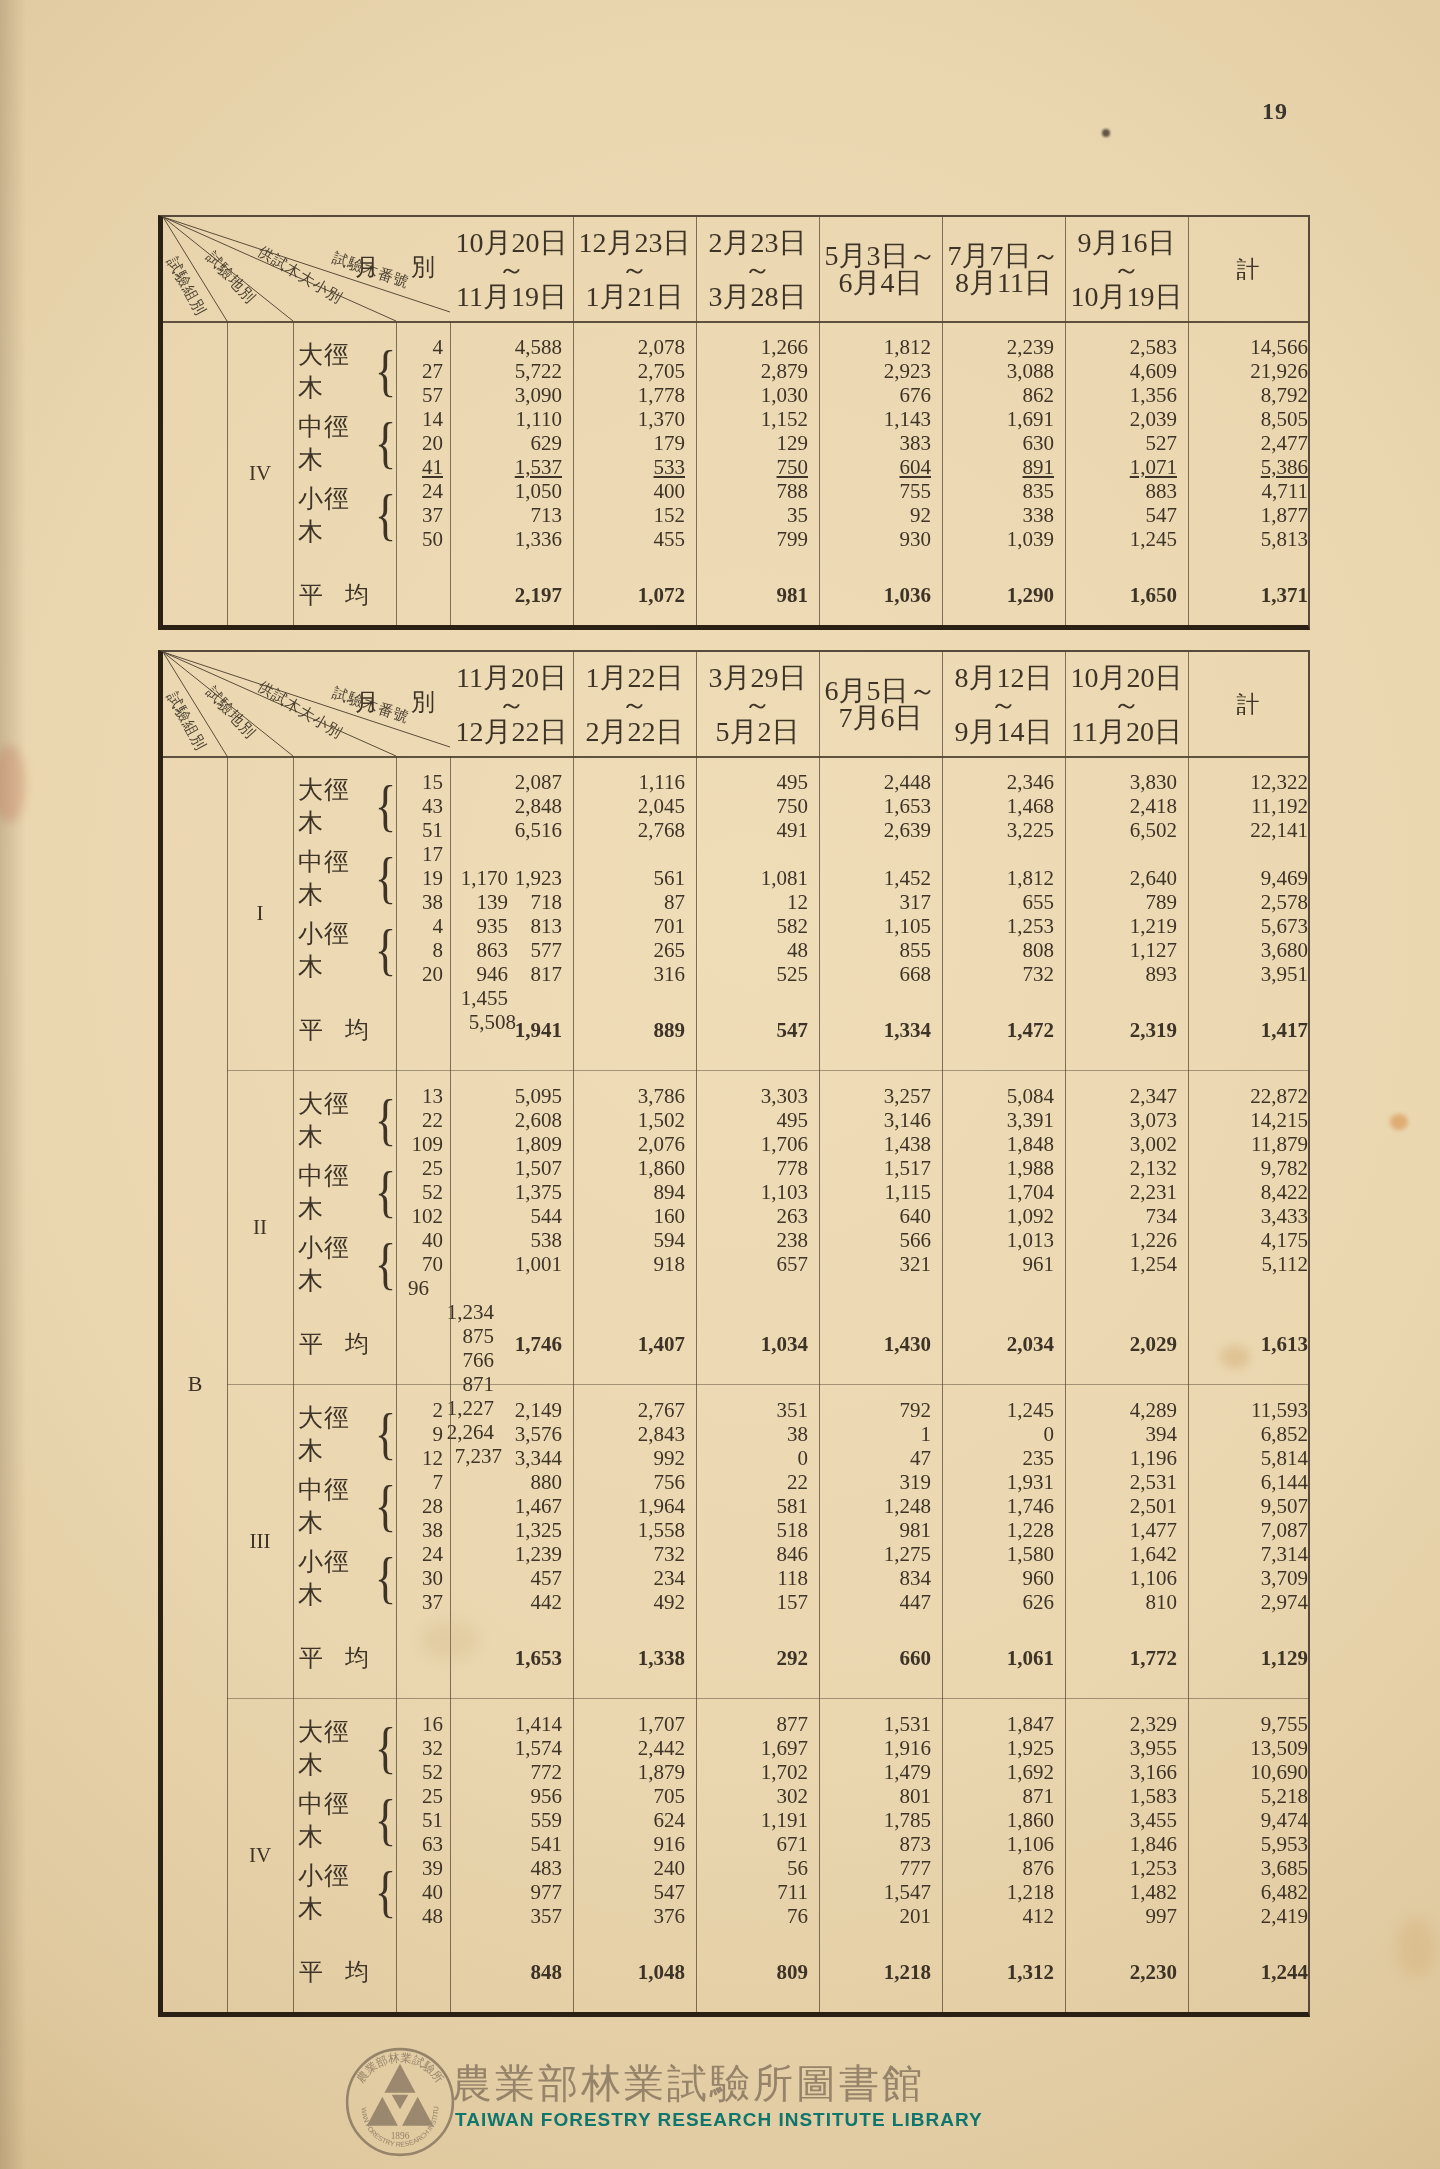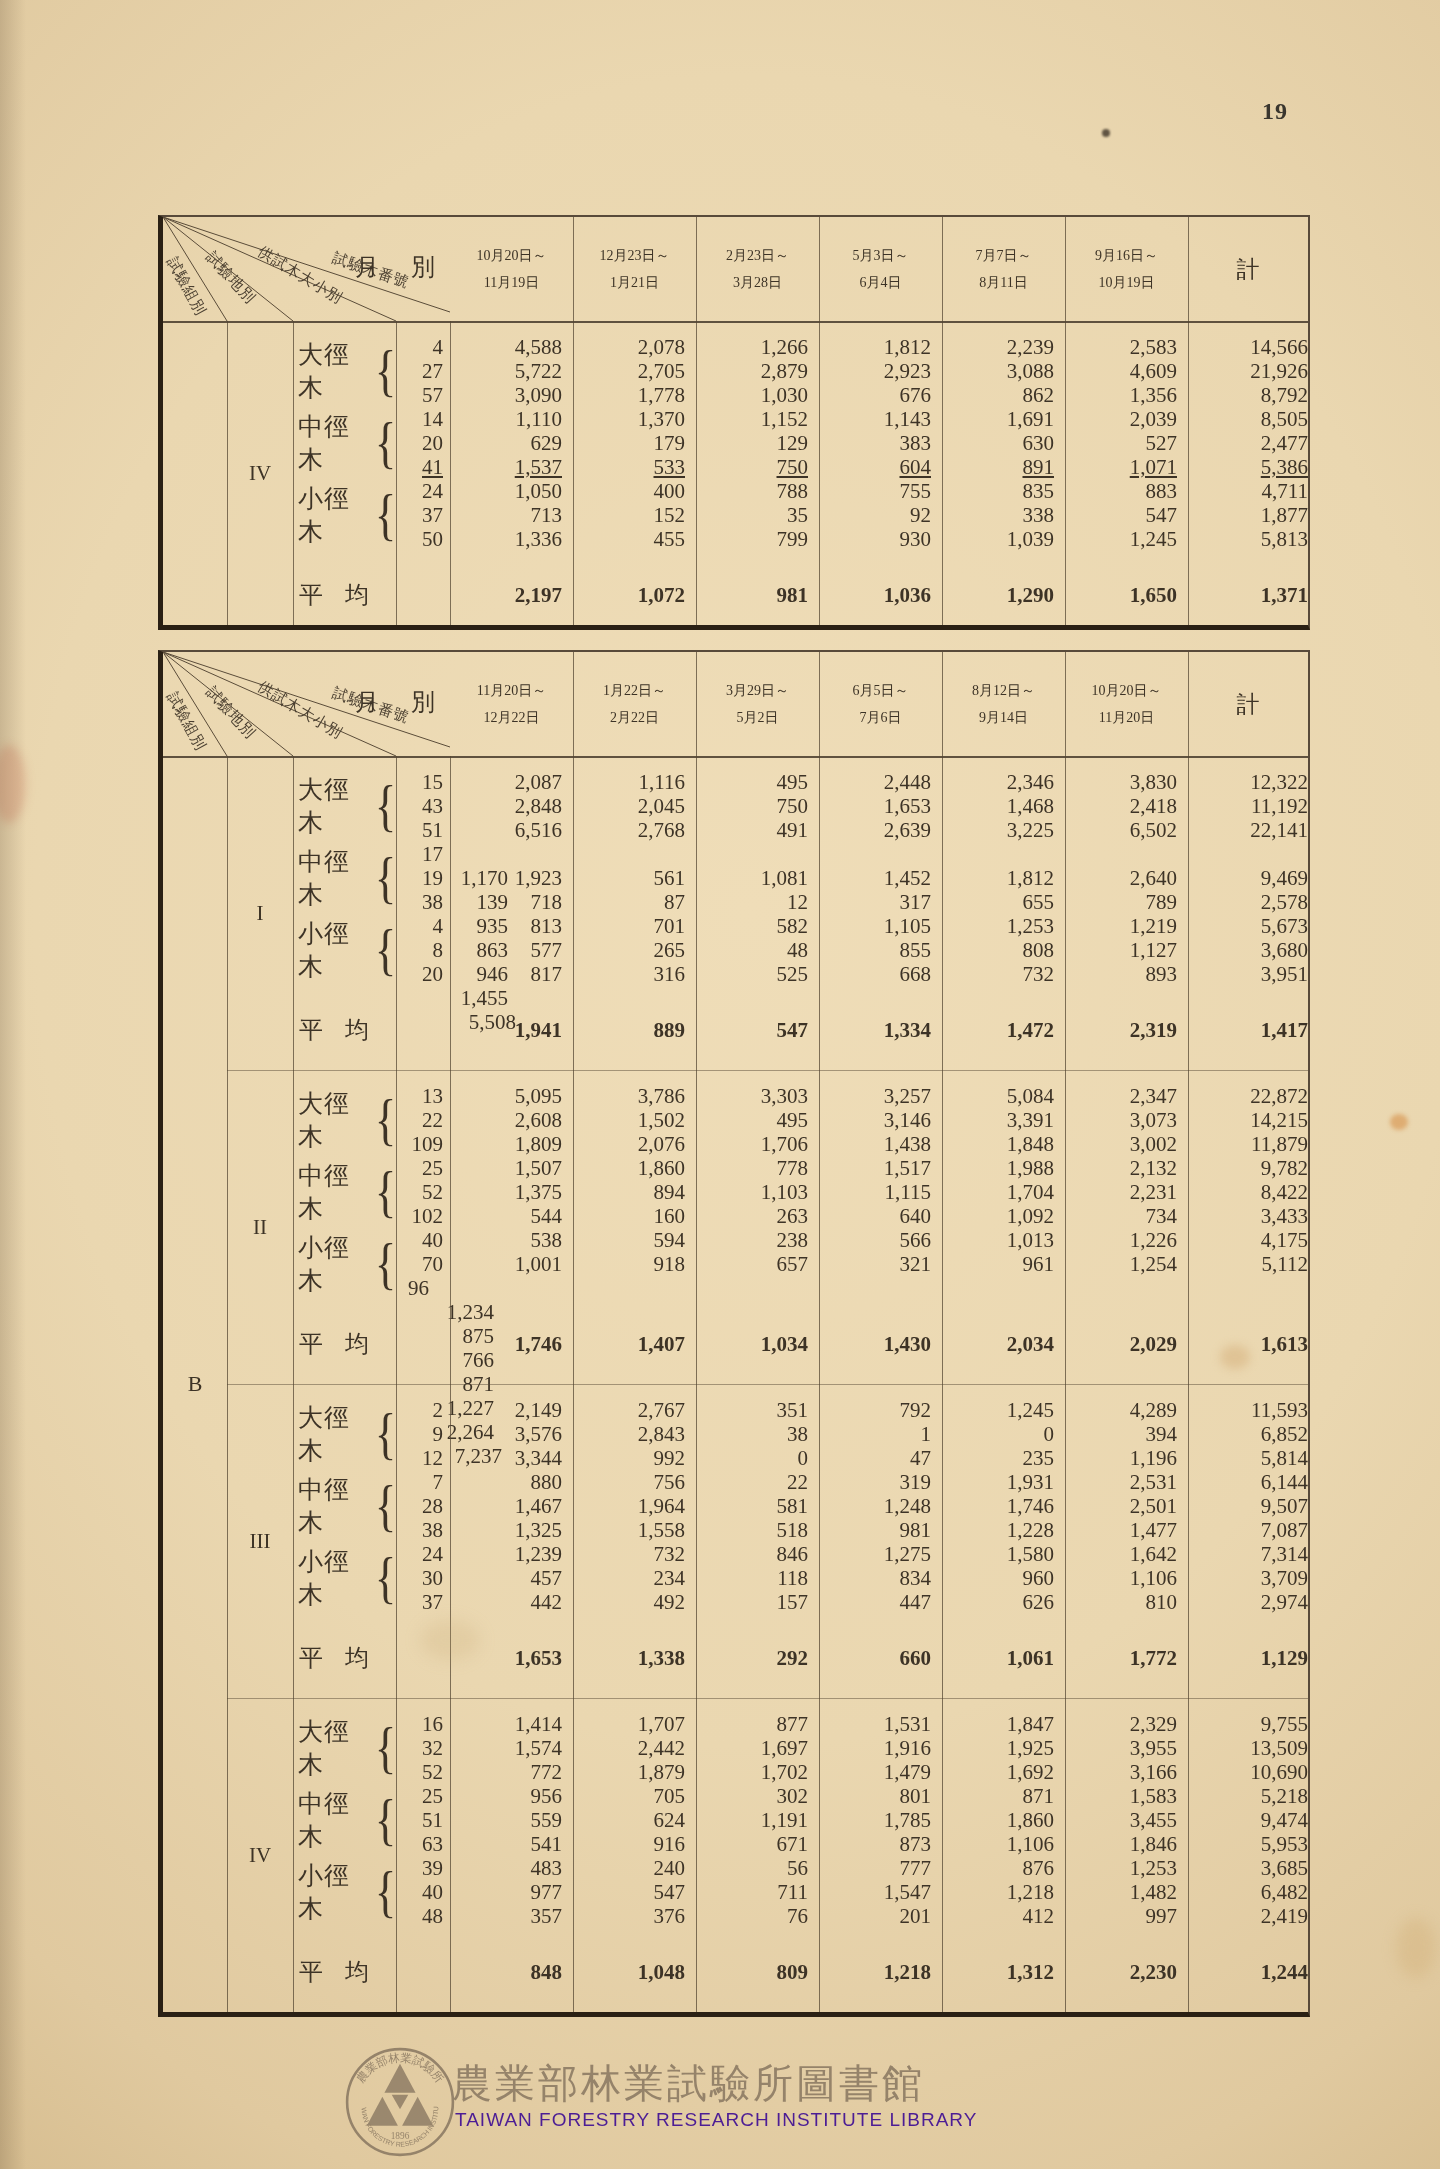--- a/index.html
+++ b/index.html
@@ -16,41 +16,41 @@
 
   .ftable{position:absolute;left:158px;width:1145px;
     border-left:5px solid #2a2014;border-top:2px solid #584a3a;
     border-right:2px solid #584a3a;border-bottom:5px solid #2a2014;}
   .thead{position:absolute;left:0;top:0;width:100%;display:flex;}
   .corner{position:relative;height:100%;flex:0 0 auto;}
   .corner svg{position:absolute;left:0;top:0;}
   .diag{position:absolute;font-size:15px;color:#4a3f30;white-space:nowrap;transform-origin:0 50%;letter-spacing:1px;}
   .month{position:absolute;font-size:24px;letter-spacing:32px;white-space:nowrap;}
   .pcell{height:100%;display:flex;align-items:center;justify-content:center;
-    text-align:center;white-space:pre-line;font-size:14px;line-height:27px;flex:0 0 auto;}
+    text-align:center;white-space:pre-line;font-size:28px;line-height:27px;flex:0 0 auto;}
   .gblock{position:absolute;left:0;width:100%;}
   .grow{position:absolute;display:flex;height:24px;line-height:24px;font-size:21px;}
   .grow.avg{height:40px;line-height:40px;font-weight:bold;}
   .cell-num{width:54px;text-align:right;padding-right:7px;box-sizing:border-box;}
   .cell-v{width:123px;text-align:right;padding-right:11px;box-sizing:border-box;}
   .cell-t{width:120px;text-align:right;box-sizing:border-box;}
   .sizelab{position:absolute;left:130px;width:103px;height:72px;display:flex;align-items:center;}
   .sizelab .lab{flex:1;font-size:25px;padding-left:5px;letter-spacing:1px;}
   .brace{font-size:56px;line-height:68px;transform:scaleX(.8);margin-right:-3px;font-weight:400;}
   .glabel{position:absolute;left:64px;width:66px;display:flex;align-items:center;justify-content:center;font-size:21px;}
   .sidelabel{position:absolute;left:0;width:64px;display:flex;align-items:center;justify-content:center;font-size:22px;}
   .avglab{position:absolute;left:130px;width:110px;font-size:24px;letter-spacing:22px;padding-left:6px;box-sizing:border-box;white-space:nowrap;}
   .vline{position:absolute;width:1px;background:rgba(82,68,49,.72);}
   .hline{position:absolute;height:2px;background:rgba(70,58,42,.85);}
   .sep{position:absolute;height:1px;background:rgba(90,75,55,.5);}
 
   .stain{position:absolute;border-radius:50%;pointer-events:none;}
   .footer-zh{position:absolute;left:452px;top:2056px;font-size:40px;letter-spacing:3px;color:#95836a;}
-  .footer-en{position:absolute;left:455px;top:2109px;font-size:19px;letter-spacing:1px;color:#4c1d95;
-    font-family:"Liberation Sans","DejaVu Sans",sans-serif;font-weight:normal;}
+  .footer-en{position:absolute;left:455px;top:2109px;font-size:19px;letter-spacing:1px;color:#0f766e;
+    font-family:"Liberation Sans","DejaVu Sans",sans-serif;font-weight:bold;}
   .seal{position:absolute;left:344px;top:2046px;}
 </style>
 </head>
 <body>
 
 <div class="edge-shadow"></div>
 
 <div class="page-number">19</div>
 
 <div class="ftable" id="tableA" style="top: 215px; height: 408px;">

